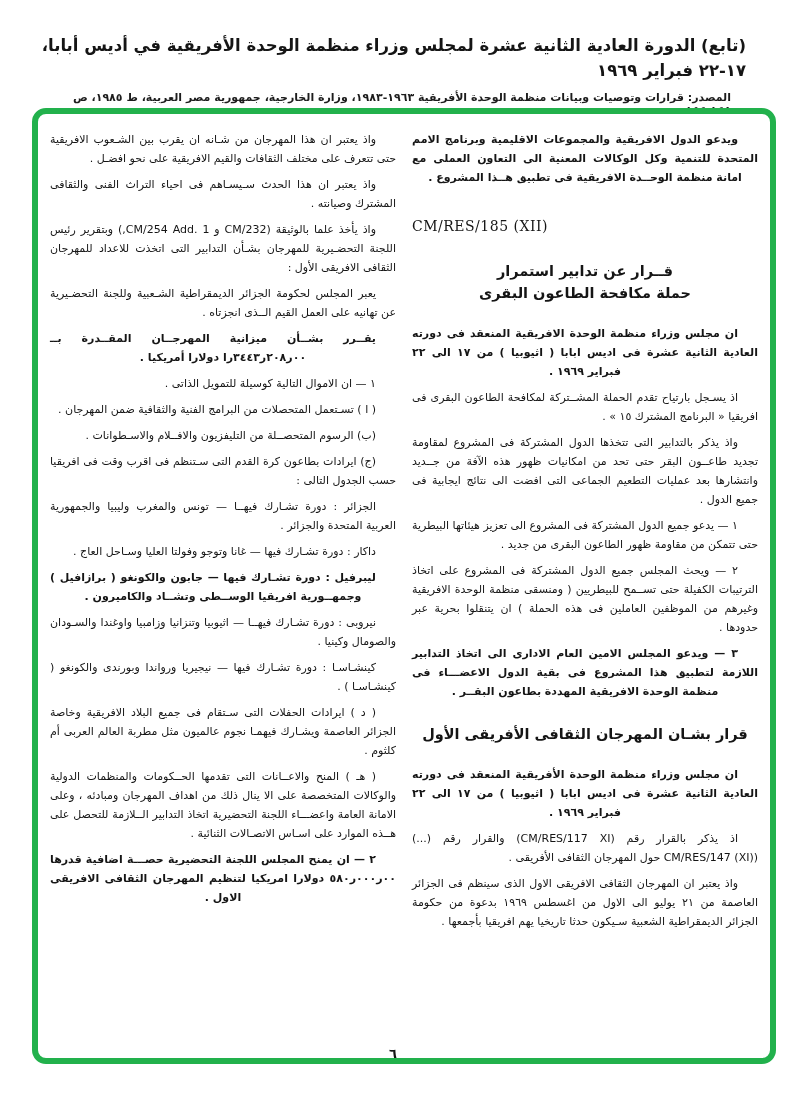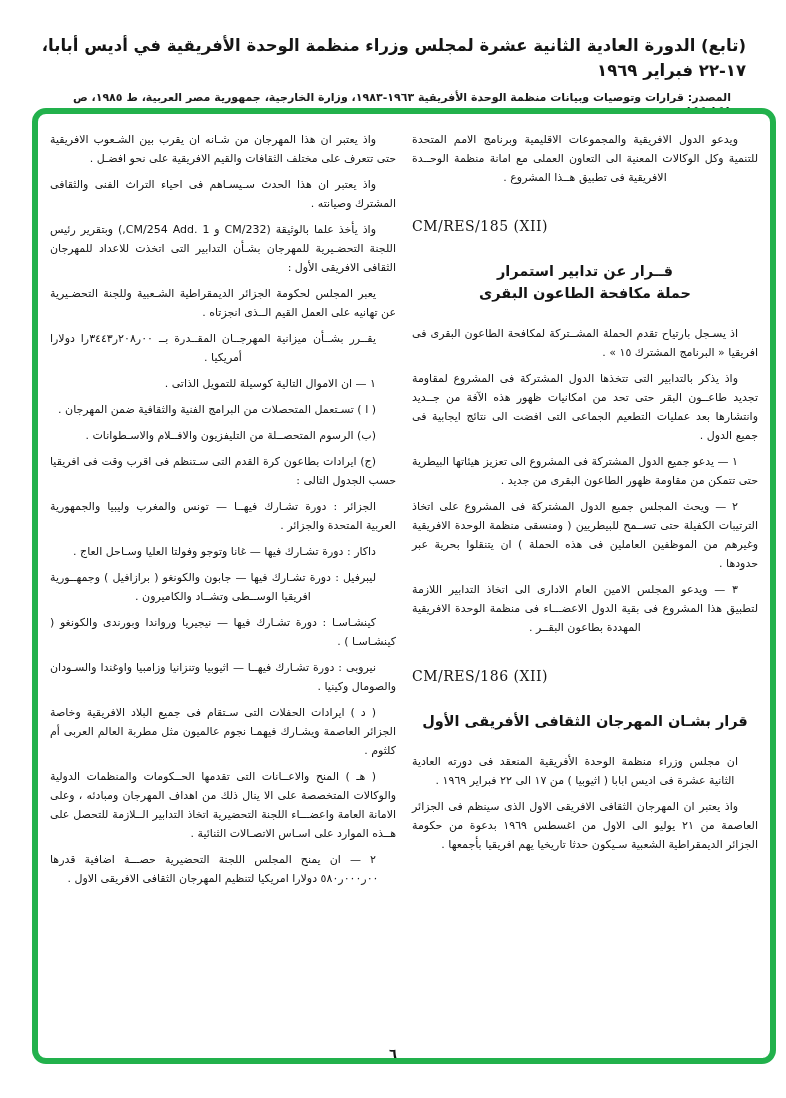--- a/index.html
+++ b/index.html
@@ -40,21 +40,21 @@
   .columns{
     display:flex;flex-direction:row;gap:16px;height:100%;
   }
   .col{flex:1 1 0;min-width:0;}
   .block{
     font-size:11px;line-height:19px;
     text-align:justify;
     margin:0 0 7px 0;
   }
   .para{text-indent:20px;}
-  .center-last{text-align-last:center;}
+  .center-last{text-align-last:center;font-weight:bold;}
   .heading{
     font-weight:bold;text-align-last:center;
     font-size:14.5px;line-height:22px;
     white-space:pre-line;
     margin:22px 0 20px 0;
   }
   .ref{
     direction:ltr;text-align:left;text-align-last:left;
     font-family:"DejaVu Serif",serif;
     font-size:14px;letter-spacing:.5px;
@@ -76,45 +76,46 @@
     <div class="header-source">المصدر: قرارات وتوصيات وبيانات منظمة الوحدة الأفريقية ١٩٦٣-١٩٨٣، وزارة الخارجية، جمهورية مصر العربية، ط ١٩٨٥، ص ١٤٨-١٥٤</div>
   </div>
 
   <div class="content-box" id="content-box" style="border-color: rgb(34, 177, 76);">
     <div class="columns">
       <div class="col" id="col-right">
           <div class="block para center-last">ويدعو الدول الافريقية والمجموعات الاقليمية وبرنامج الامم المتحدة للتنمية وكل الوكالات المعنية الى التعاون العملى مع امانة منظمة الوحــدة الافريقية فى تطبيق هــذا المشروع .</div>
           <div class="block ref" dir="ltr">CM/RES/185  (XII)</div>
           <div class="block heading">قــرار عن تدابير استمرار
 حملة مكافحة الطاعون البقرى</div>
+          <div class="block para center-last">ان مجلس وزراء منظمة الوحدة الافريقية المنعقد فى دورته العادية الثانية عشرة فى اديس ابابا ( اثيوبيا ) من ١٧ الى ٢٢ فبراير ١٩٦٩ .</div>
           <div class="block para">اذ يسـجل بارتياح تقدم الحملة المشــتركة لمكافحة الطاعون البقرى فى افريقيا « البرنامج المشترك ١٥ » .</div>
           <div class="block para">واذ يذكر بالتدابير التى تتخذها الدول المشتركة فى المشروع لمقاومة تجديد طاعــون البقر حتى تحد من امكانيات ظهور هذه الآفة من جــديد وانتشارها بعد عمليات التطعيم الجماعى التى افضت الى نتائج ايجابية فى جميع الدول .</div>
           <div class="block para">١ — يدعو جميع الدول المشتركة فى المشروع الى تعزيز هيئاتها البيطرية حتى تتمكن من مقاومة ظهور الطاعون البقرى من جديد .</div>
           <div class="block para">٢ — ويحث المجلس جميع الدول المشتركة فى المشروع على اتخاذ الترتيبات الكفيلة حتى تســمح للبيطريين ( ومنسقى منظمة الوحدة الافريقية وغيرهم من الموظفين العاملين فى هذه الحملة ) ان يتنقلوا بحرية عبر حدودها .</div>
           <div class="block para center-last">٣ — ويدعو المجلس الامين العام الادارى الى اتخاذ التدابير اللازمة لتطبيق هذا المشروع فى بقية الدول الاعضـــاء فى منظمة الوحدة الافريقية المهددة بطاعون البقــر .</div>
-          <div class="block ref" dir="ltr">CM/RES/186  (XII)</div>
           <div class="block heading">قرار بشـان المهرجان الثقافى الأفريقى الأول</div>
           <div class="block para center-last">ان مجلس وزراء منظمة الوحدة الأفريقية المنعقد فى دورته العادية الثانية عشرة فى اديس ابابا ( اثيوبيا ) من ١٧ الى ٢٢ فبراير ١٩٦٩ .</div>
+          <div class="block para">اذ يذكر بالقرار رقم (CM/RES/117 XI) والقرار رقم (...) (CM/RES/147 (XI) حول المهرجان الثقافى الأفريقى .</div>
           <div class="block para">واذ يعتبر ان المهرجان الثقافى الافريقى الاول الذى سينظم فى الجزائر العاصمة من ٢١ يوليو الى الاول من اغسطس ١٩٦٩ بدعوة من حكومة الجزائر الديمقراطية الشعبية سـيكون حدثا تاريخيا يهم افريقيا بأجمعها .</div>
         </div>
       <div class="col" id="col-left">
           <div class="block para">واذ يعتبر ان هذا المهرجان من شـانه ان يقرب بين الشـعوب الافريقية حتى تتعرف على مختلف الثقافات والقيم الافريقية على نحو افضـل .</div>
           <div class="block para">واذ يعتبر ان هذا الحدث سـيسـاهم فى احياء التراث الفنى والثقافى المشترك وصيانته .</div>
           <div class="block para">واذ يأخذ علما بالوثيقة (CM/232 و CM/254 Add. 1,) وبتقرير رئيس اللجنة التحضـيرية للمهرجان بشـأن التدابير التى اتخذت للاعداد للمهرجان الثقافى الافريقى الأول :</div>
           <div class="block para">يعبر المجلس لحكومة الجزائر الديمقراطية الشـعبية وللجنة التحضـيرية عن تهانيه على العمل القيم الــذى انجزتاه .</div>
           <div class="block para center-last">يقــرر بشــأن ميزانية المهرجــان المقــدرة بــ ٠٠ر٢٠٨ر٣٤٤٣را دولارا أمريكيا .</div>
           <div class="block para">١ — ان الاموال التالية كوسيلة للتمويل الذاتى .</div>
           <div class="block para">( ا ) تسـتعمل المتحصلات من البرامج الفنية والثقافية ضمن المهرجان .</div>
           <div class="block para">(ب) الرسوم المتحصــلة من التليفزيون والافــلام والاسـطوانات .</div>
           <div class="block para">(ج) ايرادات بطاعون كرة القدم التى سـتنظم فى اقرب وقت فى افريقيا حسب الجدول التالى :</div>
           <div class="block para">الجزائر : دورة تشـارك فيهــا — تونس والمغرب وليبيا والجمهورية العربية المتحدة والجزائر .</div>
           <div class="block para">داكار : دورة تشـارك فيها — غانا وتوجو وفولتا العليا وسـاحل العاج .</div>
           <div class="block para center-last">ليبرفيل : دورة تشـارك فيها — جابون والكونغو ( برازافيل ) وجمهــورية افريقيا الوســطى وتشــاد والكاميرون .</div>
+          <div class="block para">نيروبى : دورة تشـارك فيهــا — اثيوبيا وتنزانيا وزامبيا واوغندا والسـودان والصومال وكينيا .</div>
           <div class="block para">كينشـاسـا : دورة تشـارك فيها — نيجيريا ورواندا وبورندى والكونغو ( كينشـاسـا ) .</div>
-          <div class="block para">نيروبى : دورة تشـارك فيهــا — اثيوبيا وتنزانيا وزامبيا واوغندا والسـودان والصومال وكينيا .</div>
           <div class="block para">( د ) ايرادات الحفلات التى سـتقام فى جميع البلاد الافريقية وخاصة الجزائر العاصمة ويشـارك فيهمـا نجوم عالميون مثل مطربة العالم العربى أم كلثوم .</div>
           <div class="block para">( هـ ) المنح والاعــانات التى تقدمها الحــكومات والمنظمات الدولية والوكالات المتخصصة على الا ينال ذلك من اهداف المهرجان ومبادئه ، وعلى الامانة العامة واعضـــاء اللجنة التحضيرية اتخاذ التدابير الــلازمة للتحصل على هــذه الموارد على اسـاس الاتصـالات الثنائية .</div>
           <div class="block para center-last">٢ — ان يمنح المجلس اللجنة التحضيرية حصـــة اضافية قدرها ٠٠ر٠٠٠ر٥٨٠ دولارا امريكيا لتنظيم المهرجان الثقافى الافريقى الاول .</div>
         </div>
     </div>
   </div>
 
   <div class="footer">
     <span>٦</span>
   </div>

